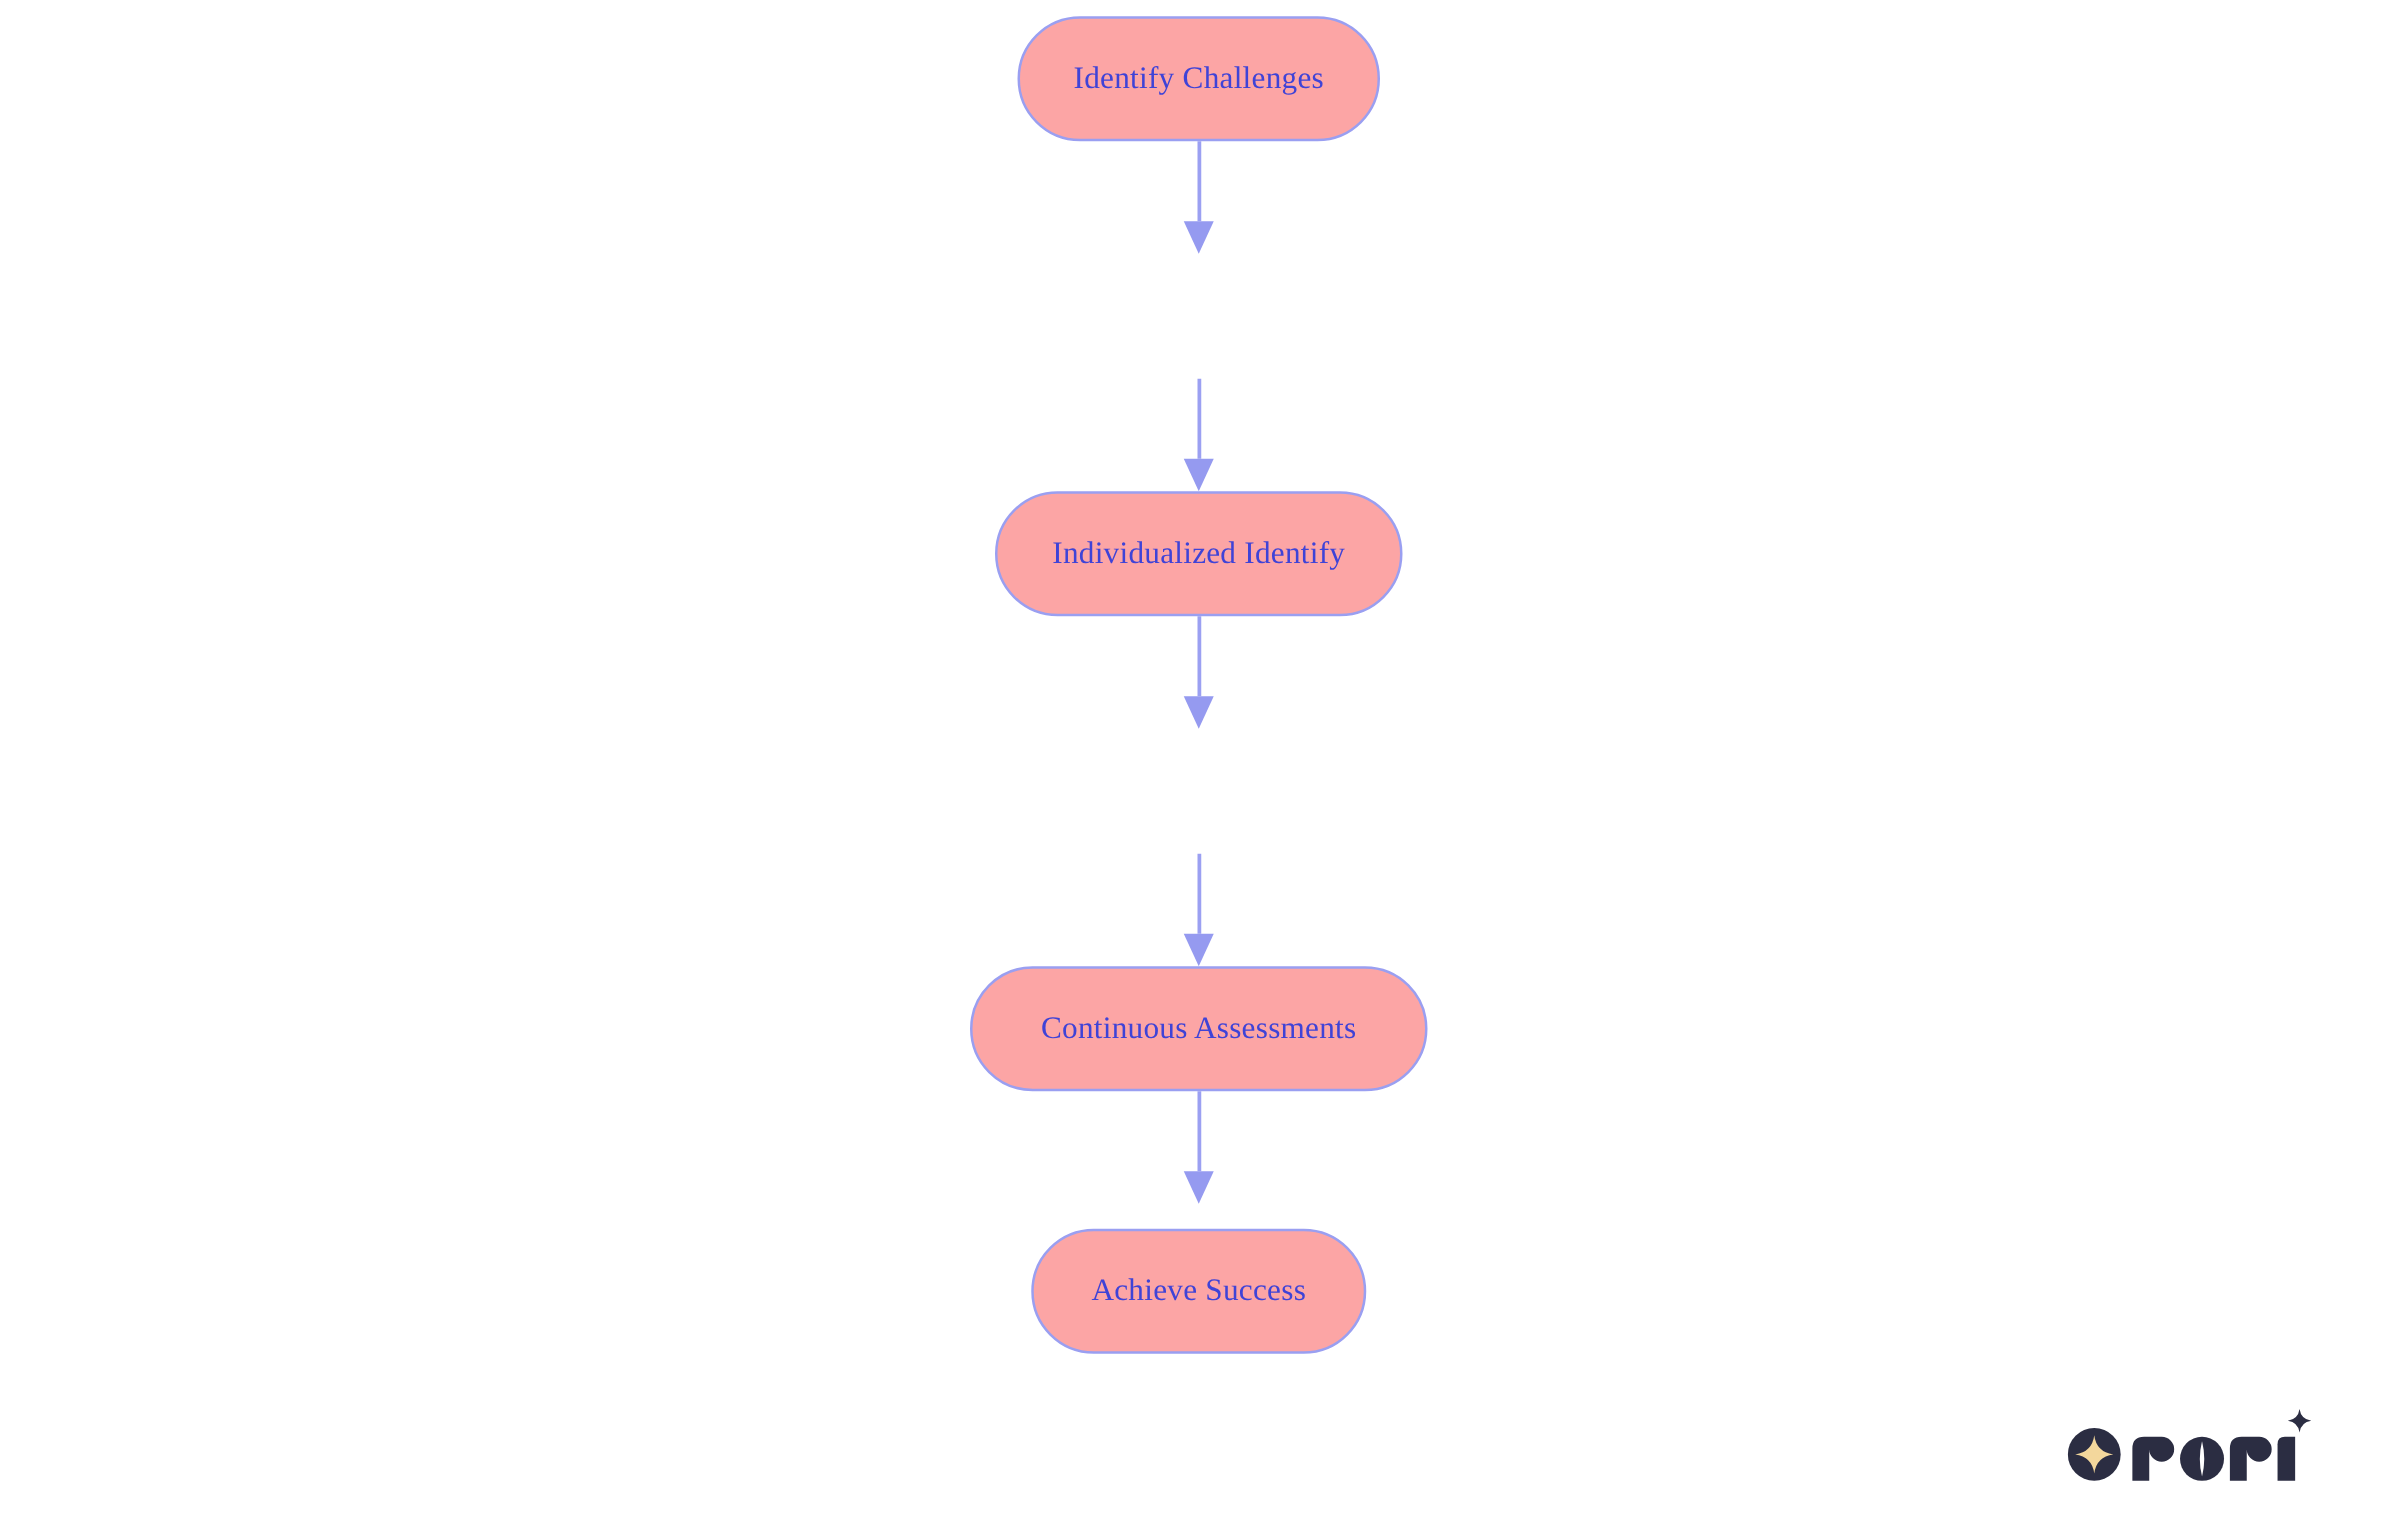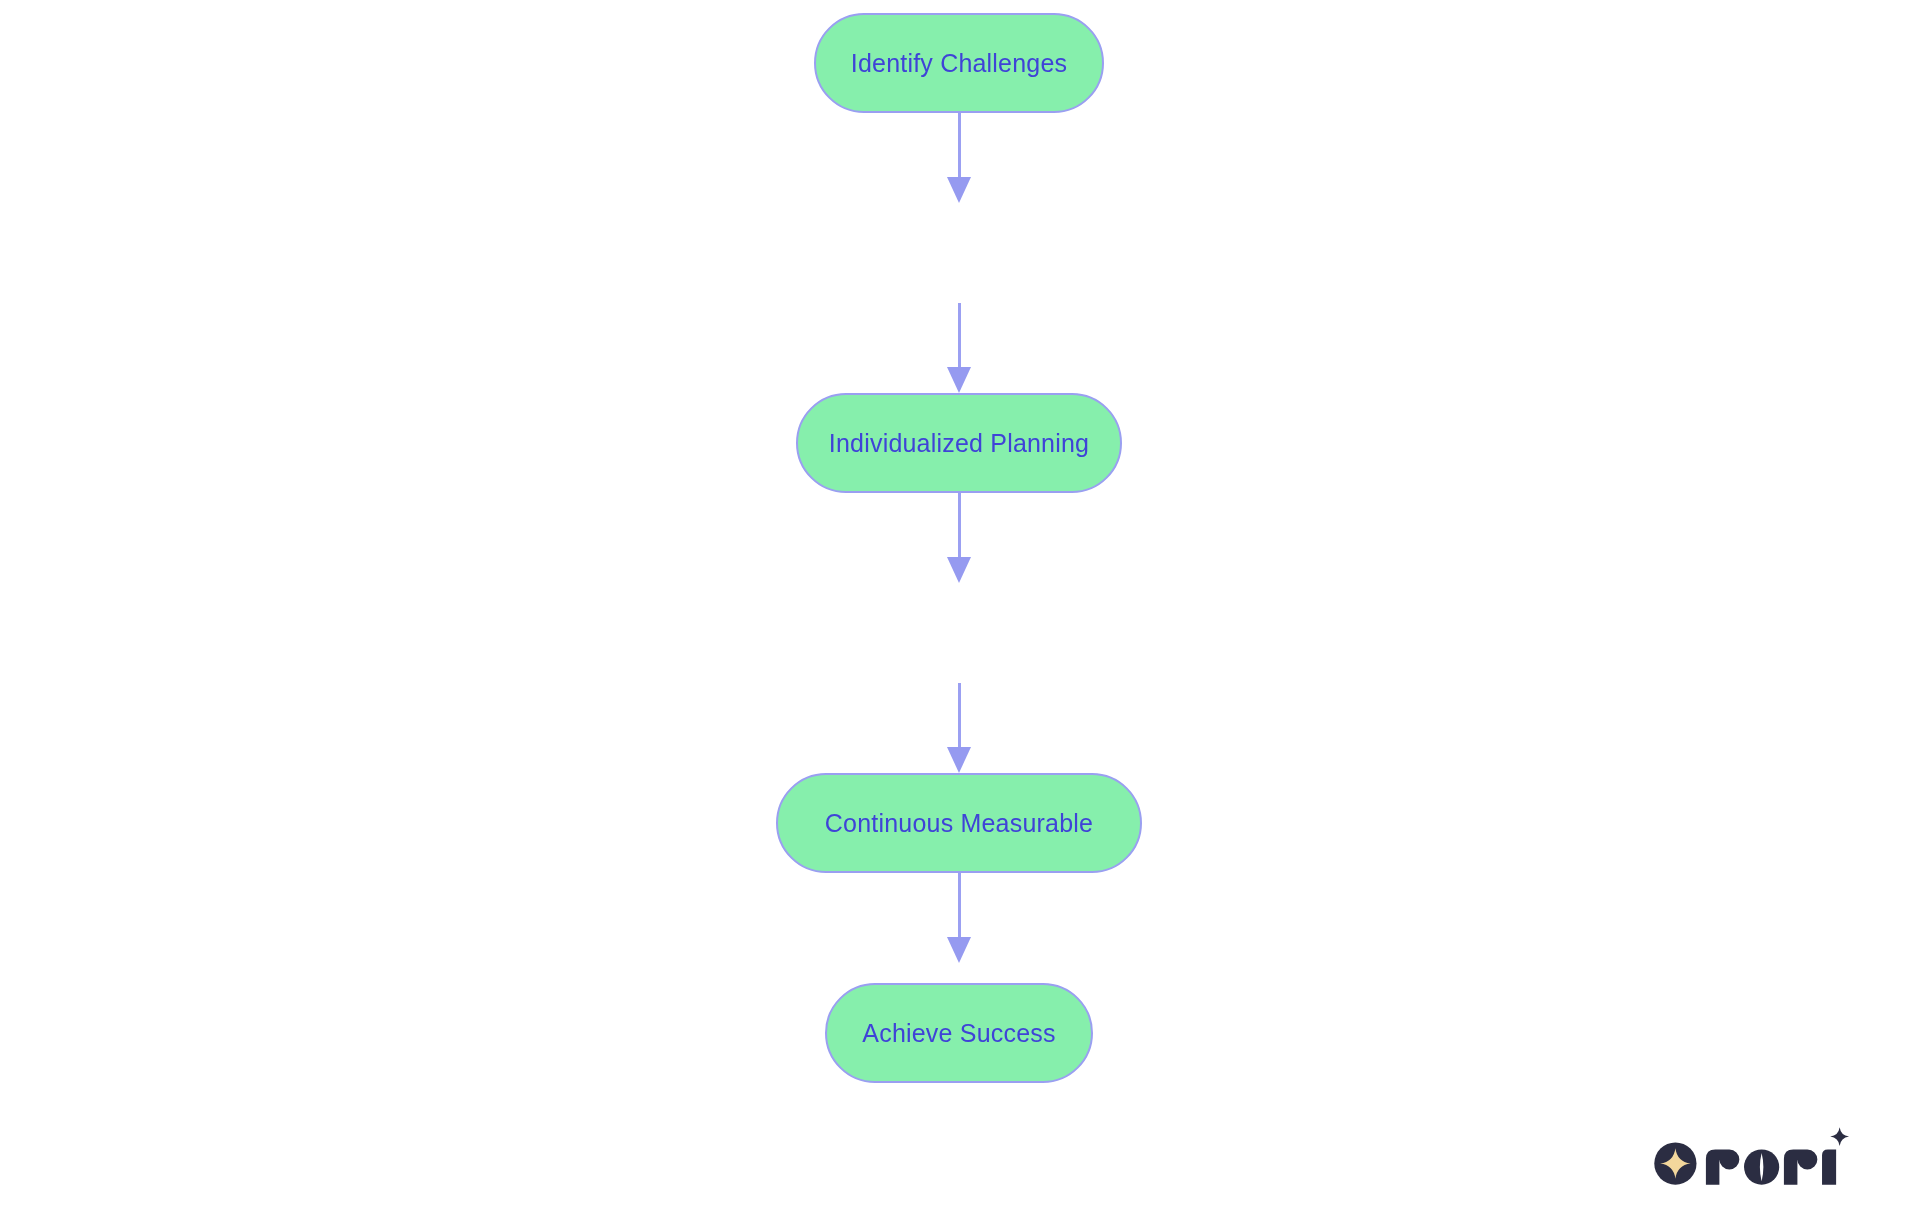--- a/index.html
+++ b/index.html
@@ -13,29 +13,30 @@
   .canvas {
     position: absolute;
     inset: 0;
   }
   .flow-node {
     position: absolute;
     left: 959px;
     transform: translateX(-50%);
     height: 100px;
     border-radius: 50px;
-    background: #86efac;
+    background: #fca5a5;
     border: 2px solid #9a9ff1;
     display: flex;
     align-items: center;
     justify-content: center;
     color: #3f43d7;
     font-size: 25px;
     letter-spacing: 0.2px;
     white-space: nowrap;
+    font-family: Liberation Serif, serif;
   }
   .node-1 { top: 13px;  width: 290px; }
   .node-2 { top: 203px; width: 390px; }
   .node-3 { top: 393px; width: 326px; }
   .node-4 { top: 583px; width: 326px; }
   .node-5 { top: 773px; width: 366px; }
   .node-6 { top: 963px; width: 268px; margin-top: 20px; }
 
   .flow-arrow {
     position: absolute;
@@ -88,36 +89,36 @@
     <div class="head"></div>
   </div>
 
 
   <div class="flow-arrow arrow-2">
     <div class="shaft"></div>
     <div class="head"></div>
   </div>
 
   <div class="flow-node node-3">
-    <span>Individualized Planning</span>
+    <span>Individualized Identify</span>
   </div>
 
   <div class="flow-arrow arrow-3">
     <div class="shaft"></div>
     <div class="head"></div>
   </div>
 
 
   <div class="flow-arrow arrow-4">
     <div class="shaft"></div>
     <div class="head"></div>
   </div>
 
   <div class="flow-node node-5">
-    <span>Continuous Measurable</span>
+    <span>Continuous Assessments</span>
   </div>
 
   <div class="flow-arrow arrow-5">
     <div class="shaft"></div>
     <div class="head"></div>
   </div>
 
   <div class="flow-node node-6">
     <span>Achieve Success</span>
   </div>

